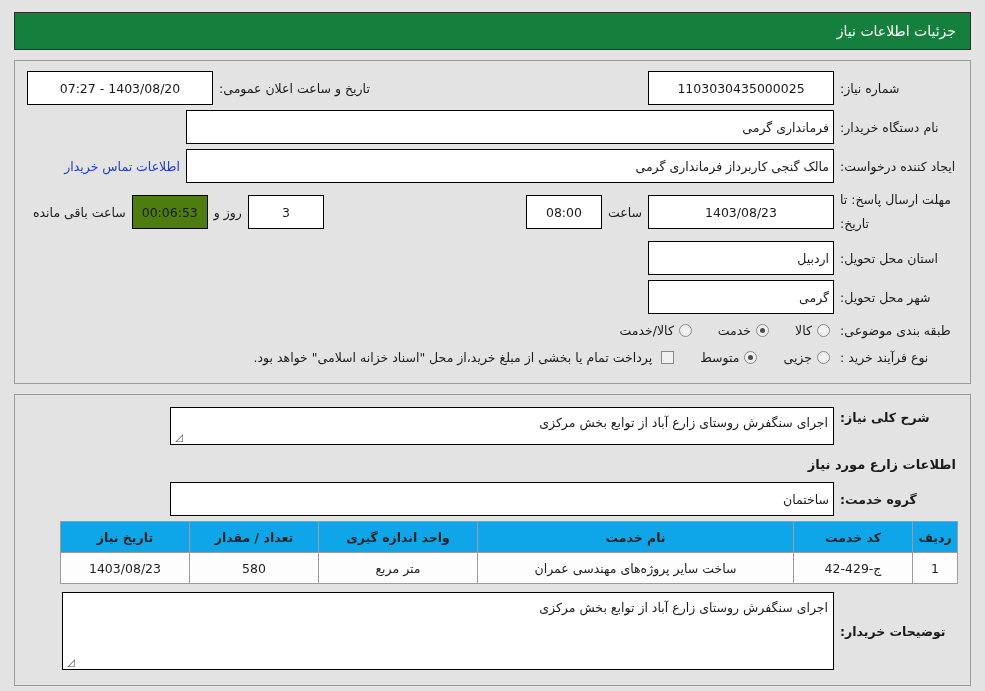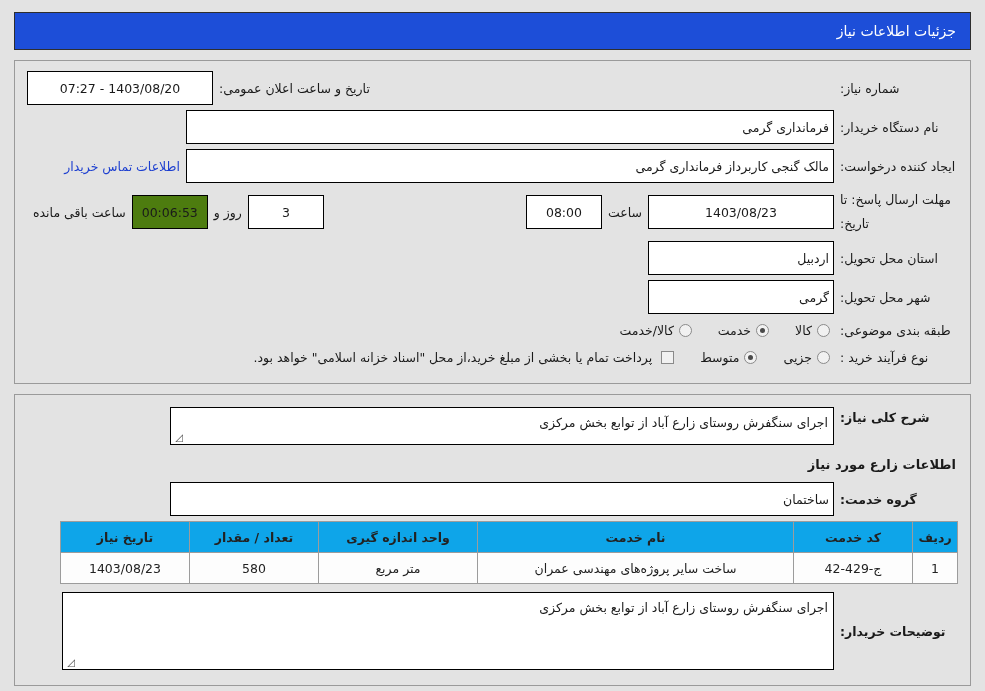--- a/index.html
+++ b/index.html
@@ -30,21 +30,21 @@
     font-size:74px;font-weight:bold;color:#b9b9b9;
     direction:ltr;letter-spacing:-2px;line-height:1;
   }
 
   .layer{position:relative;z-index:2;}
 
   
   #header-bar{
     margin:12px 14px 0 14px;
     height:38px;
-    background:#1d4ed8;
+    background:#15803d;
     border:1px solid #2e2e2e;
     box-sizing:border-box;
     display:flex;align-items:center;justify-content:flex-start;
     padding:0 14px;
   }
   #header-bar .title{
     color:#ffffff;font-size:14px;font-weight:normal;
   }
 
   
@@ -213,20 +213,21 @@
 <div class="layer">
 
   <div id="header-bar">
     <span class="title">جزئیات اطلاعات نیاز</span>
   </div>
 
   <div class="panel" id="panel-top">
 
     <div class="frow">
       <span class="lbl">شماره نیاز:</span>
+      <div class="fld w-need-no center">1103030435000025</div>
       <span class="spacer"></span>
       <span class="inline-txt">تاریخ و ساعت اعلان عمومی:</span>
       <div class="fld w-date-pub center">1403/08/20 - 07:27</div>
     </div>
 
     <div class="frow">
       <span class="lbl">نام دستگاه خریدار:</span>
       <div class="fld w-wide right">فرمانداری گرمی</div>
     </div>
 

